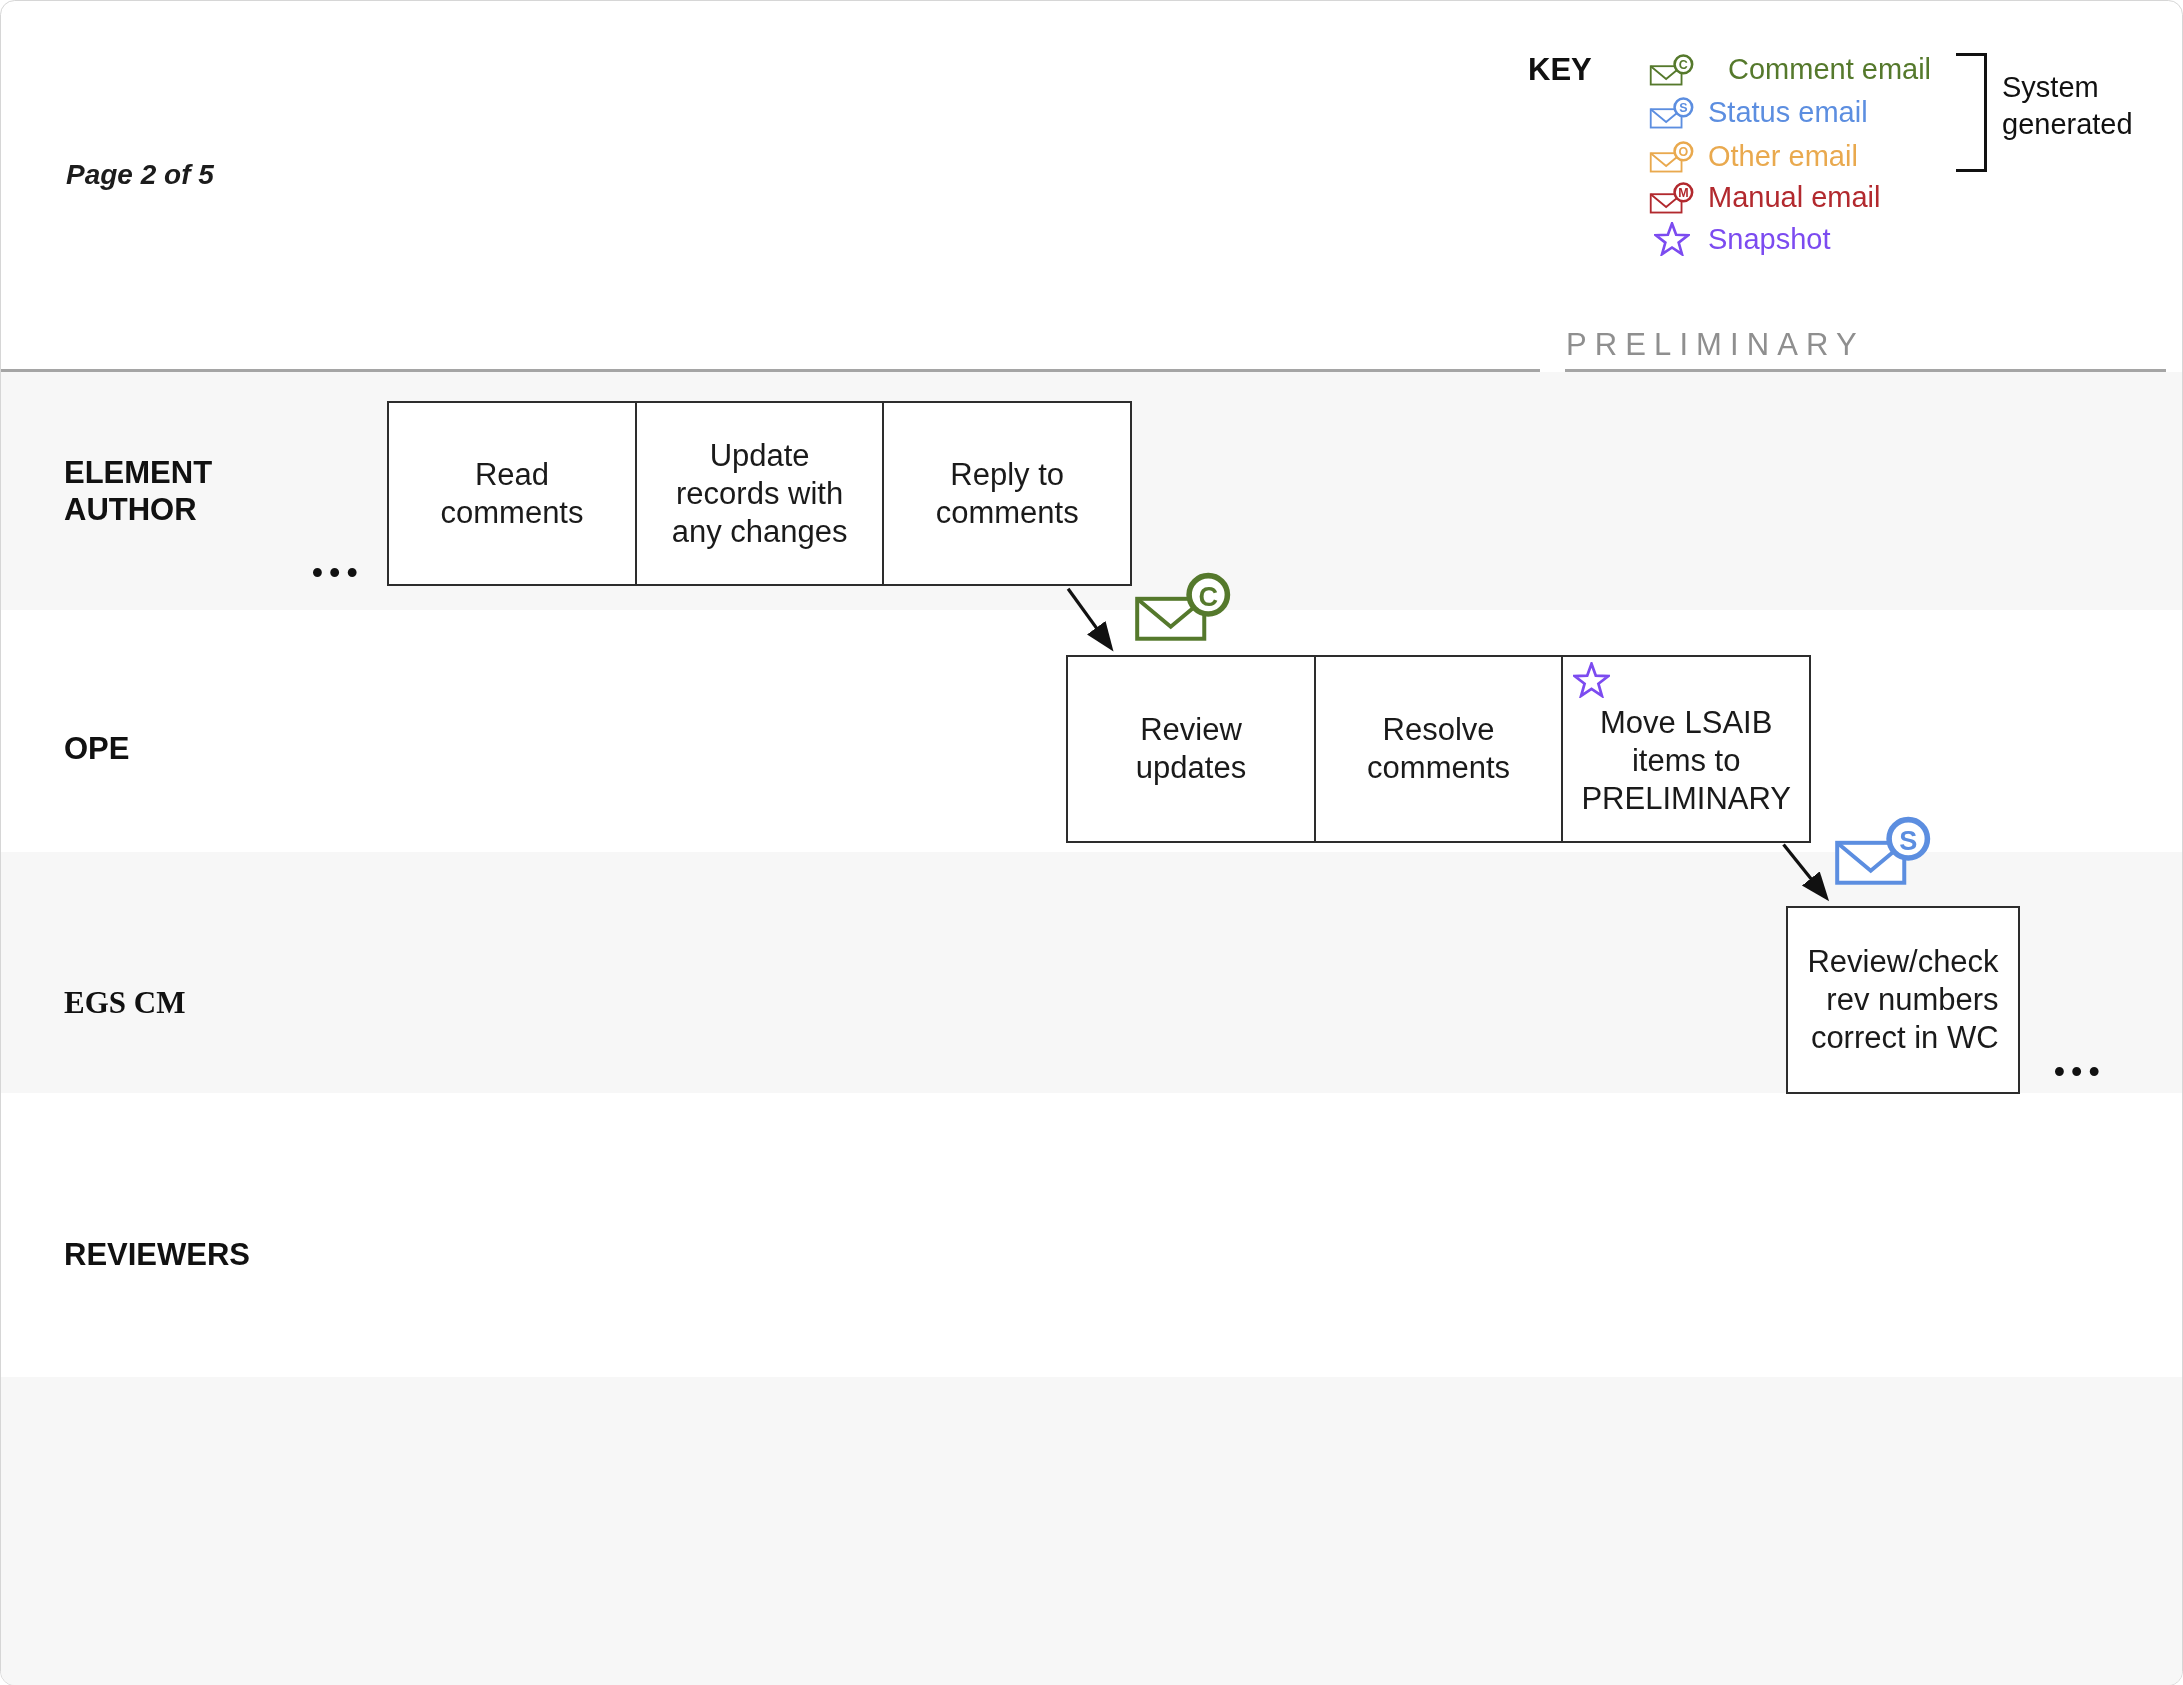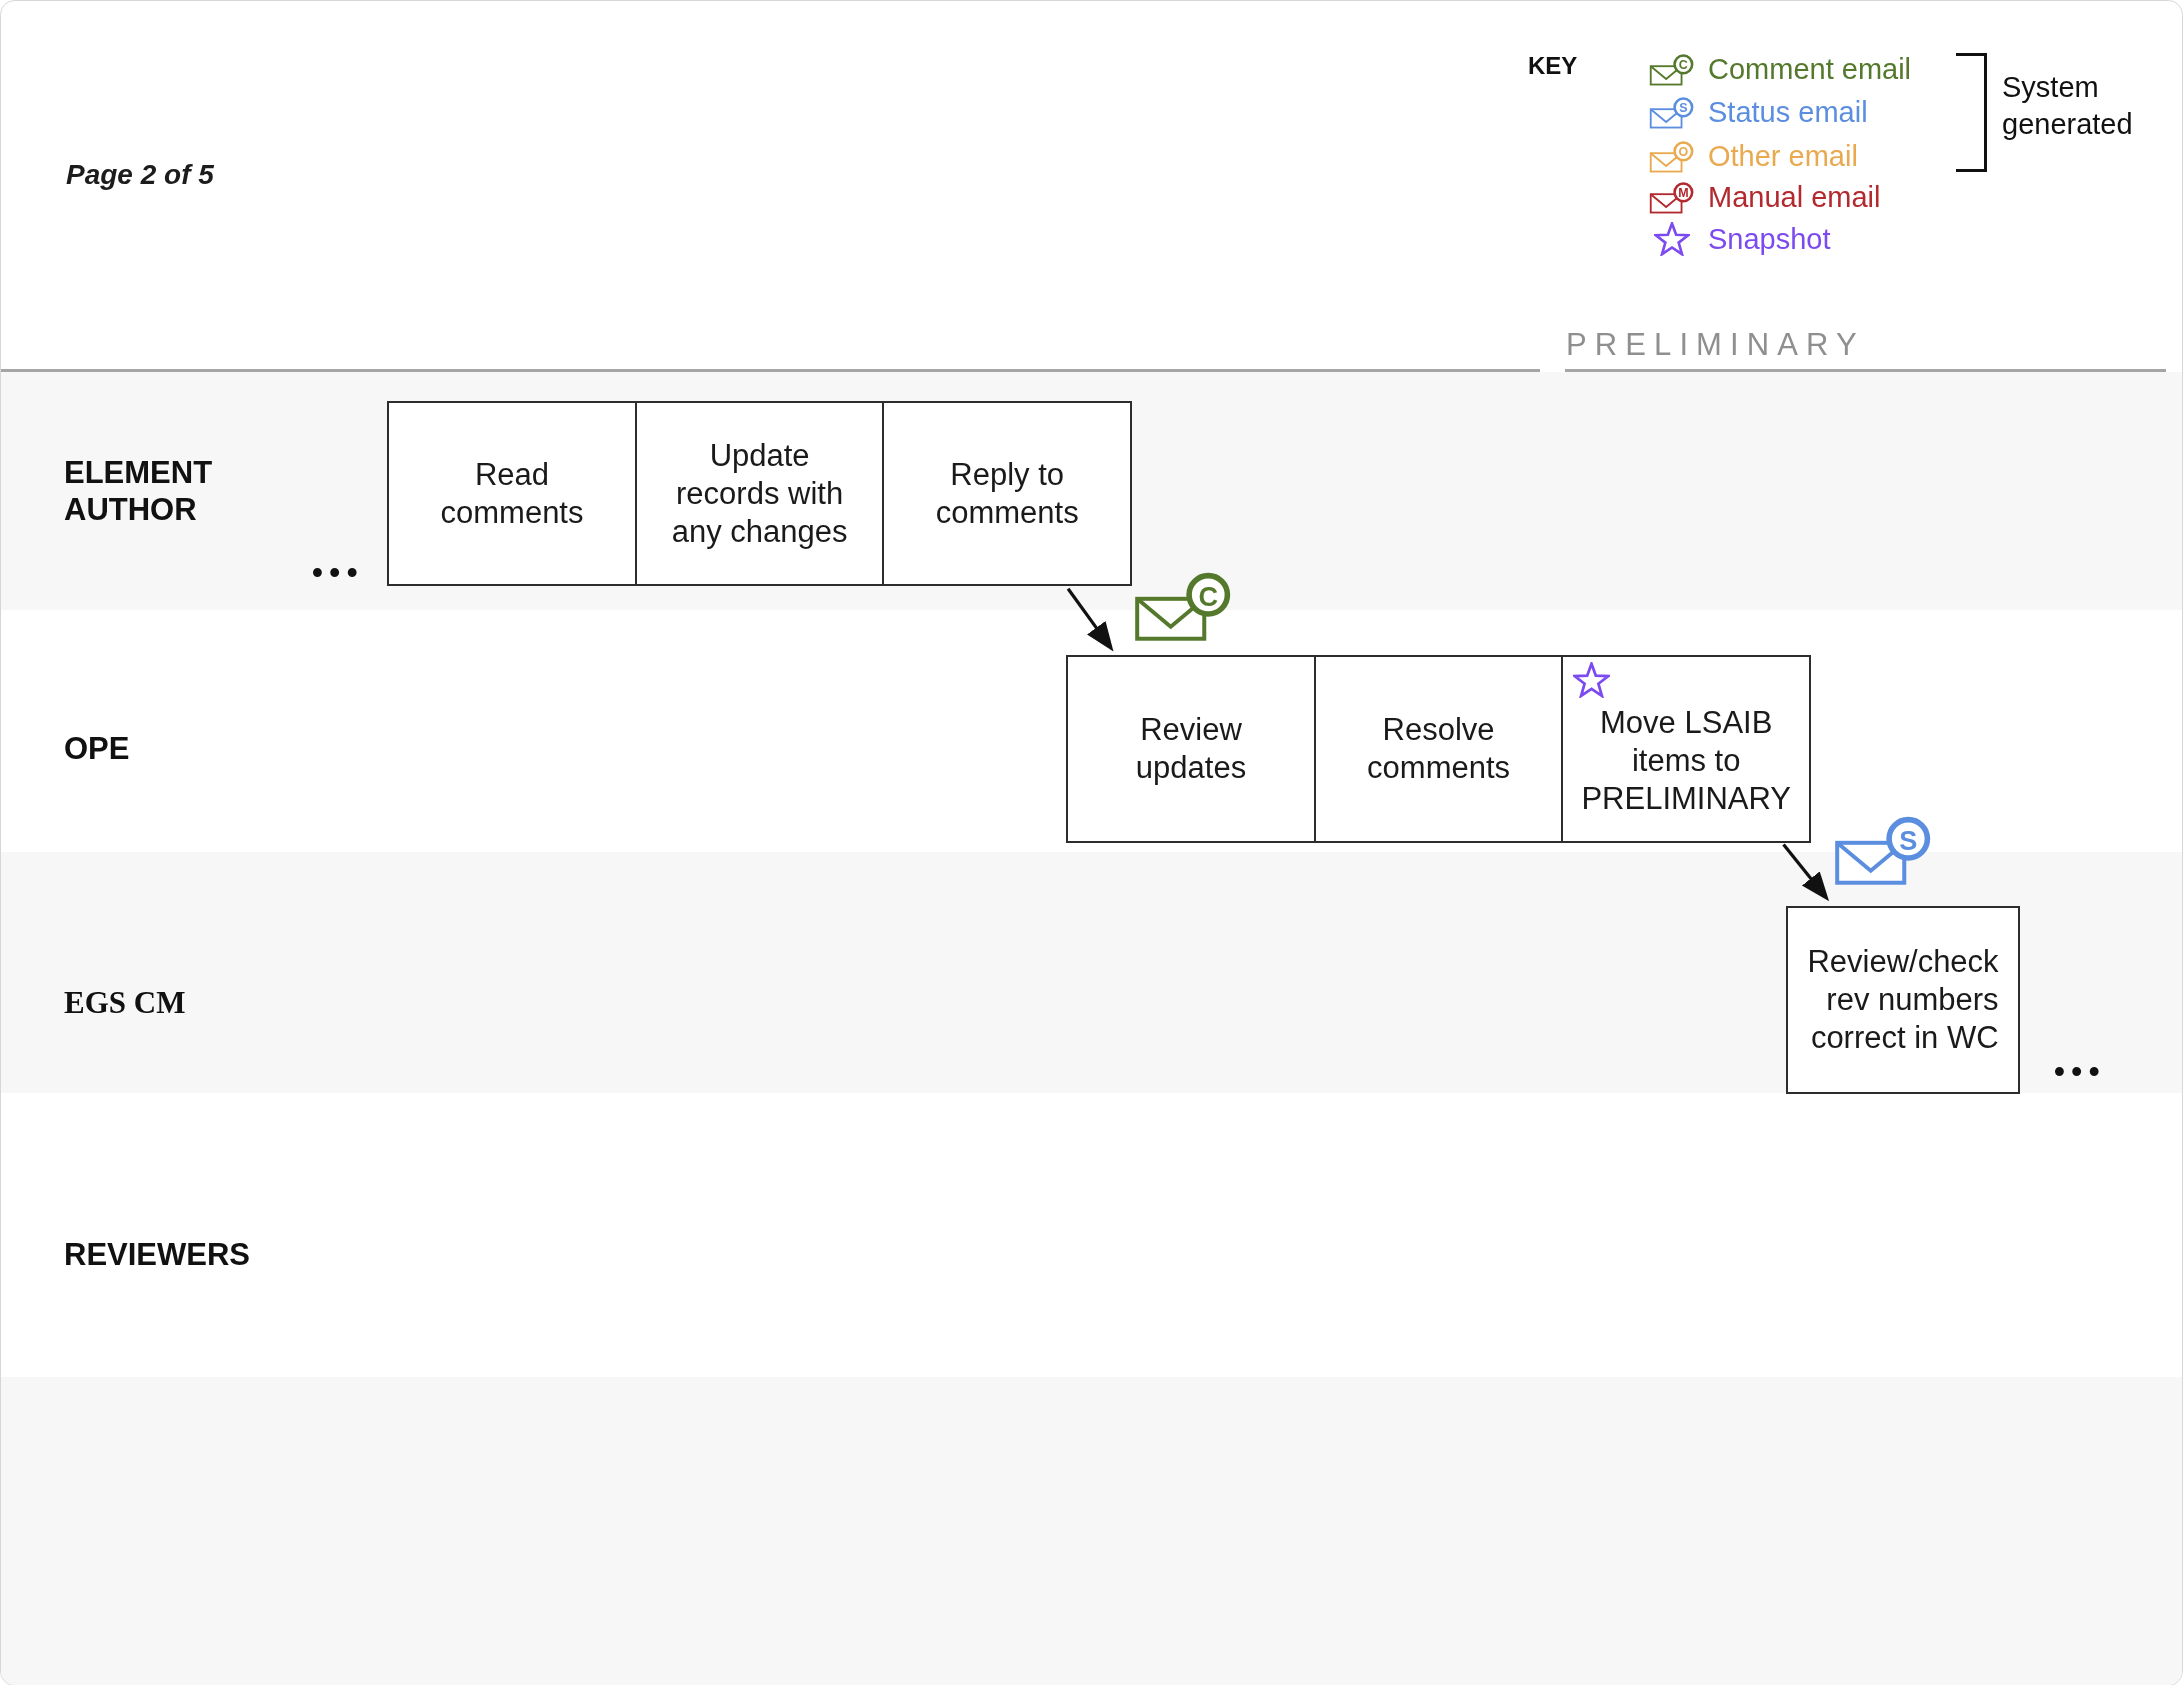--- a/index.html
+++ b/index.html
@@ -9,21 +9,21 @@
   .abs{position:absolute;}
 
   
   .stripe{position:absolute;left:0;width:100%;background:#f7f7f7;}
 
   
   .title{font-size:62px;font-weight:400;color:#1c1c1c;letter-spacing:0;}
   .subtitle{font-size:28px;font-style:italic;color:#1c1c1c;}
 
   
-  .key-label{font-size:24px;font-weight:bold;color:#111;}
+  .key-label{font-size:31px;font-weight:bold;color:#111;}
   .legend-row{position:absolute;left:1648px;height:42px;display:flex;align-items:center;gap:13px;font-size:29px;}
   .legend-icon{width:46px;height:33px;display:block;flex:0 0 auto;}
   .legend-star-wrap{width:46px;display:flex;justify-content:center;flex:0 0 auto;}
   .bracket-part{position:absolute;background:#111;}
   .sysgen{font-size:29px;line-height:37px;color:#111;white-space:pre-line;}
 
   
   .phase-label{font-size:31px;letter-spacing:8.1px;color:#8f8f8f;line-height:36px;white-space:nowrap;}
   .phase-suffix{font-style:italic;letter-spacing:0;margin-left:6.5px;}
   .phase-line{position:absolute;height:3.3px;background:#a5a5a5;}
@@ -62,21 +62,21 @@
 
   <div class="abs key-label" style="left:1527px;top:51px;">KEY</div>
 
   <div class="legend-row" style="top:47px;">
     <svg class="legend-icon" viewBox="0 0 124 90" style="color: rgb(85, 121, 44);font-size:36px">
       <rect x="4" y="36" width="84" height="50" fill="#fff" stroke="currentColor" stroke-width="5"></rect>
       <path d="M4,36 L46,71 L88,36" fill="none" stroke="currentColor" stroke-width="5"></path>
       <circle cx="93" cy="31" r="24" fill="#fff" stroke="currentColor" stroke-width="7"></circle>
       <text x="93" y="33" text-anchor="middle" dominant-baseline="central" font-size="34" font-weight="bold" fill="currentColor">C</text>
     </svg>
-    <span style="color: rgb(85, 121, 44);">Comment email</span>
+    <span style="color: rgb(85, 121, 44); margin-left: 20px;">Comment email</span>
   </div>
 
   <div class="legend-row" style="top:90px;">
     <svg class="legend-icon" viewBox="0 0 124 90" style="color: rgb(92, 142, 224);font-size:36px">
       <rect x="4" y="36" width="84" height="50" fill="#fff" stroke="currentColor" stroke-width="5"></rect>
       <path d="M4,36 L46,71 L88,36" fill="none" stroke="currentColor" stroke-width="5"></path>
       <circle cx="93" cy="31" r="24" fill="#fff" stroke="currentColor" stroke-width="7"></circle>
       <text x="93" y="33" text-anchor="middle" dominant-baseline="central" font-size="34" font-weight="bold" fill="currentColor">S</text>
     </svg>
     <span style="color: rgb(92, 142, 224);">Status email</span>

